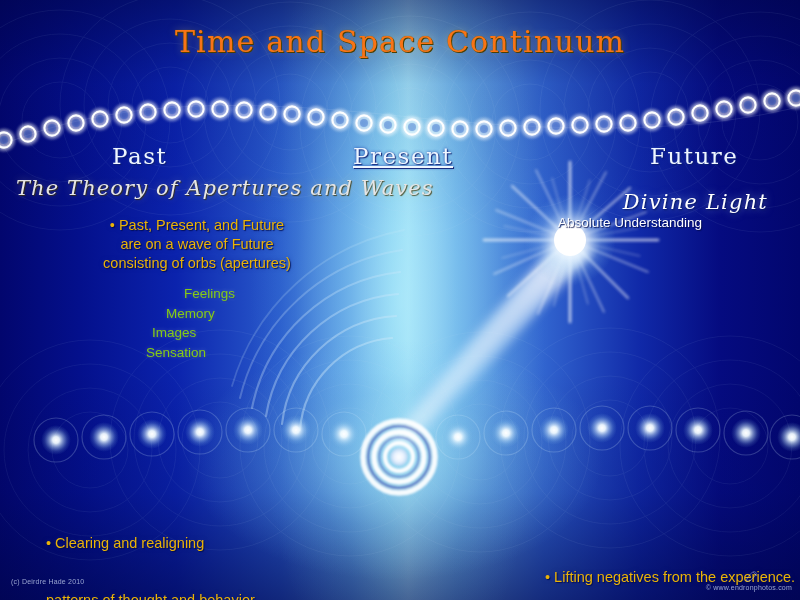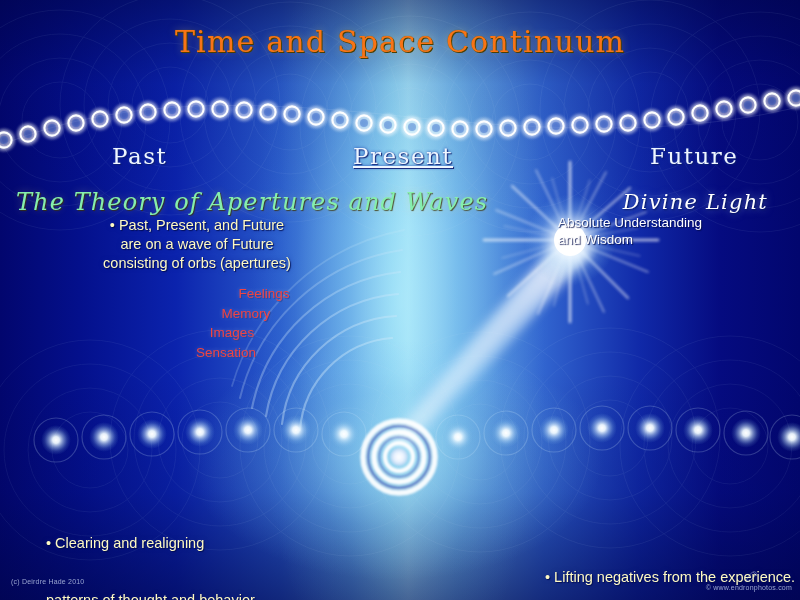--- a/index.html
+++ b/index.html
@@ -103,32 +103,32 @@
     color: #eef6ff;
     text-shadow: 0 0 3px rgba(30,60,170,0.95), 1px 1px 1px rgba(10,20,90,0.9);
   }
   .era-past    { left: 112px; }
   .era-present { left: 353px; text-decoration: underline; }
   .era-future  { left: 650px; }
 
   .theory-heading {
     position: absolute;
     left: 16px;
-    top: 188px;
+    top: 176px;
     font-family: "DejaVu Serif", "Liberation Serif", serif;
     font-style: italic;
-    font-size: 24px;
+    font-size: 21px;
     letter-spacing: 1.1px;
-    color: #86efac;
+    color: #e5e5e5;
     text-shadow: 1px 1px 1px rgba(60,50,0,0.8), 0 0 8px rgba(255,235,120,0.30);
   }
 
   .body-text {
     position: absolute;
-    color: #fef9c3;
+    color: #eab308;
     font-size: 14.5px;
     line-height: 19px;
     text-shadow: 1px 1px 1px rgba(0,10,70,0.85), 0 0 4px rgba(20,40,140,0.55);
     white-space: pre;
   }
   .theory-body {
     left: 72px;
     top: 216px;
     text-align: center;
     width: 250px;
@@ -159,22 +159,22 @@
     font-size: 13.5px;
     line-height: 17px;
     text-shadow: 1px 1px 1px rgba(0,10,70,0.85);
   }
 
   .aperture-list {
     position: absolute;
     left: 180px;
     top: 284px;
     width: 160px;
-    text-align: center;
-    color: #ef4444;
+    text-align: left;
+    color: #84cc16;
     font-size: 13.5px;
     line-height: 19.5px;
     text-shadow: 1px 1px 1px rgba(40,60,140,0.8), 0 0 4px rgba(255,255,255,0.25);
   }
   .aperture-list div { position: relative; }
   .aperture-list div:nth-child(1) { right: -4px; }
   .aperture-list div:nth-child(2) { right: 14px; }
   .aperture-list div:nth-child(3) { right: 28px; }
   .aperture-list div:nth-child(4) { right: 34px; }
 
@@ -437,21 +437,20 @@
   <div class="theory-heading">The Theory of Apertures and Waves</div>
   <div class="body-text theory-body">
     <div>• Past, Present, and Future</div>
     <div>are on a wave of Future</div>
     <div>consisting of orbs (apertures)</div>
   </div>
 
   <div class="divine-heading">Divine Light</div>
   <div class="divine-sub">
     <div>Absolute Understanding</div>
-    <div>and Wisdom</div>
   </div>
 
   <div class="aperture-list">
     <div>Feelings</div>
     <div>Memory</div>
     <div>Images</div>
     <div>Sensation</div>
   </div>
 
   <div class="body-text bl-block">

